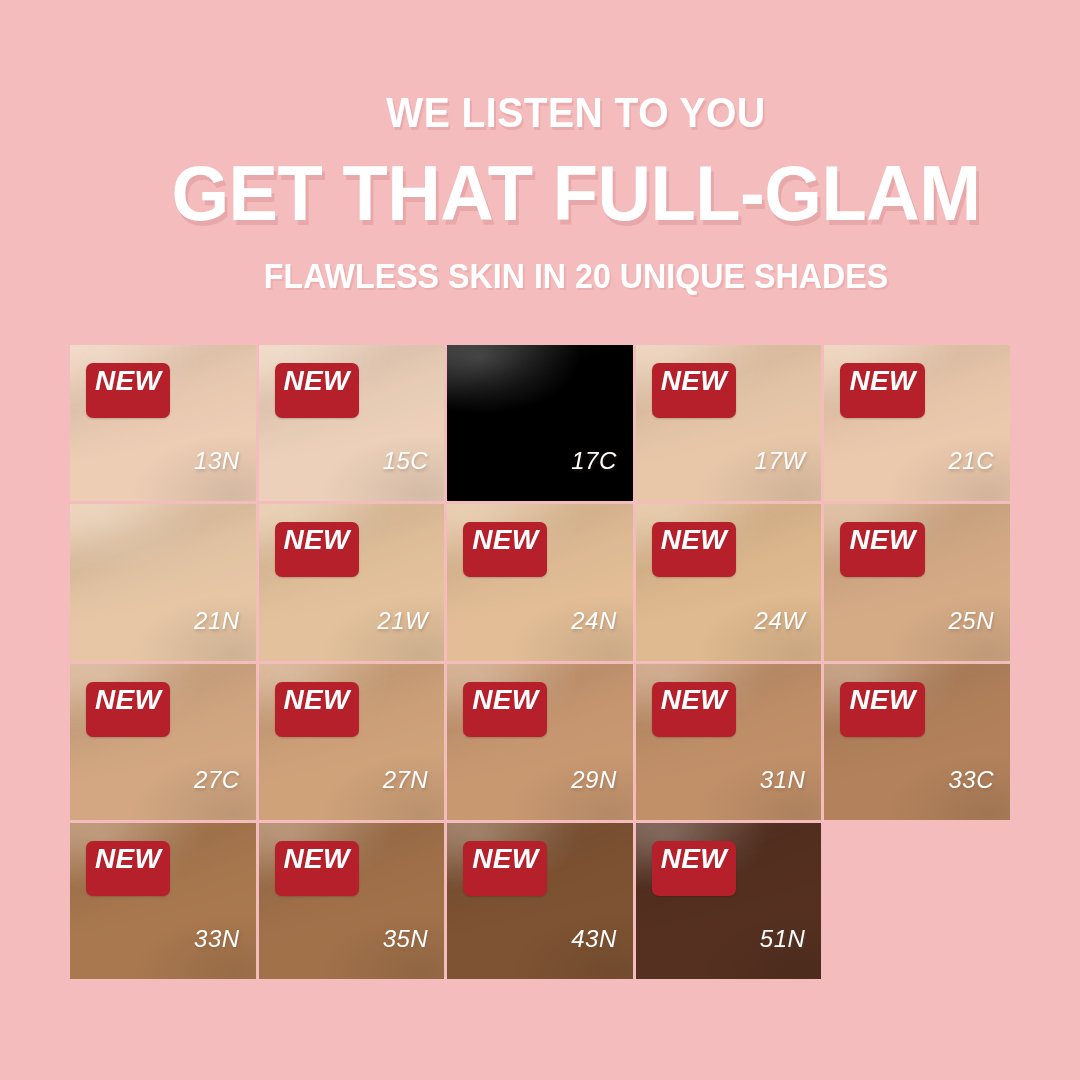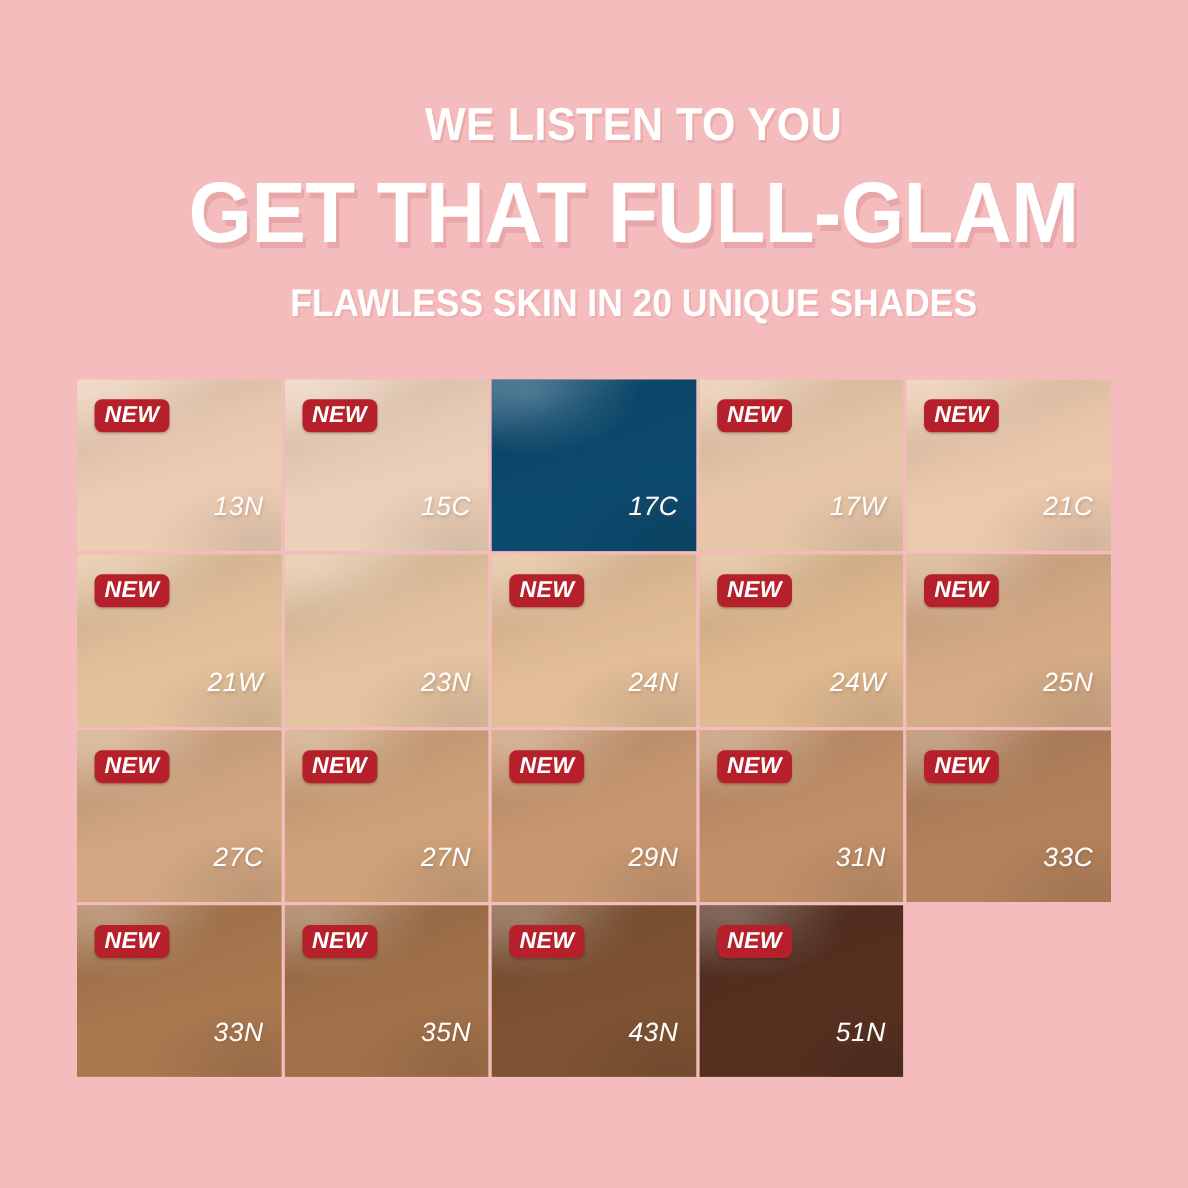--- a/index.html
+++ b/index.html
@@ -102,25 +102,25 @@
     background: radial-gradient(120% 80% at 18% 8%, rgba(255,255,255,0.20) 0%, rgba(255,255,255,0.0) 45%),
                 radial-gradient(100% 70% at 88% 96%, rgba(0,0,0,0.10) 0%, rgba(0,0,0,0) 55%);
   }
 
   .badge {
     position: absolute;
     left: 16px;
     top: 18px;
     background: #b5202a;
     color: #ffffff;
-    font-size: 21px;
+    font-size: 28px;
     font-weight: 700;
     font-style: italic;
     letter-spacing: 0.3px;
-    padding: 4px 9px 5px 9px;
+    padding: 4px 9px 23px 9px;
     border-radius: 7px;
     line-height: 1;
     z-index: 3;
     box-shadow: 0 1px 2px rgba(0,0,0,0.18);
   }
 
   .shade-label {
     position: absolute;
     right: 16px;
     bottom: 28px;
@@ -147,43 +147,43 @@
     <div class="swatch" style="background: rgb(237, 205, 180);">
       <div class="tex"></div>
       <div class="badge">NEW</div>
       <div class="shade-label">13N</div>
     </div>
     <div class="swatch" style="background: rgb(236, 208, 185);">
       <div class="tex"></div>
       <div class="badge">NEW</div>
       <div class="shade-label">15C</div>
     </div>
-    <div class="swatch" style="background: #0c4a6e;">
+    <div class="swatch" style="background: #000000;">
       <div class="tex"></div>
       <div class="shade-label">17C</div>
     </div>
     <div class="swatch" style="background: rgb(232, 199, 169);">
       <div class="tex"></div>
       <div class="badge">NEW</div>
       <div class="shade-label">17W</div>
     </div>
     <div class="swatch" style="background: rgb(235, 201, 173);">
       <div class="tex"></div>
       <div class="badge">NEW</div>
       <div class="shade-label">21C</div>
     </div>
+    <div class="swatch" style="background: rgb(230, 198, 165);">
+      <div class="tex"></div>
+      <div class="shade-label">21N</div>
+    </div>
     <div class="swatch" style="background: rgb(227, 193, 156);">
       <div class="tex"></div>
       <div class="badge">NEW</div>
       <div class="shade-label">21W</div>
     </div>
-    <div class="swatch" style="background: rgb(228, 195, 160);">
-      <div class="tex"></div>
-      <div class="shade-label">23N</div>
-    </div>
     <div class="swatch" style="background: rgb(226, 189, 150);">
       <div class="tex"></div>
       <div class="badge">NEW</div>
       <div class="shade-label">24N</div>
     </div>
     <div class="swatch" style="background: rgb(223, 185, 143);">
       <div class="tex"></div>
       <div class="badge">NEW</div>
       <div class="shade-label">24W</div>
     </div>

